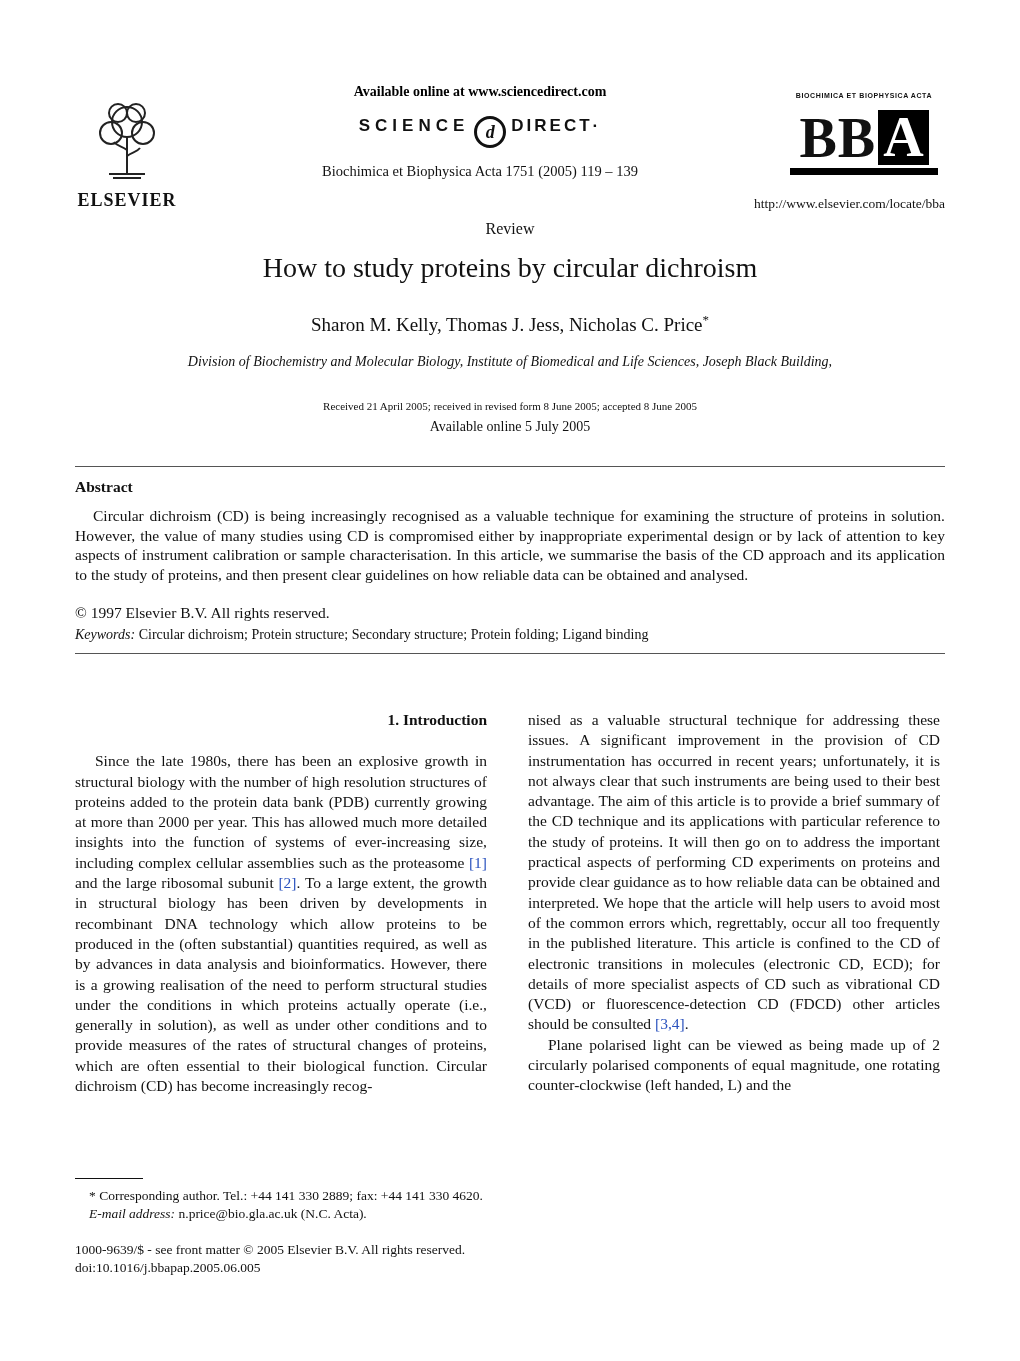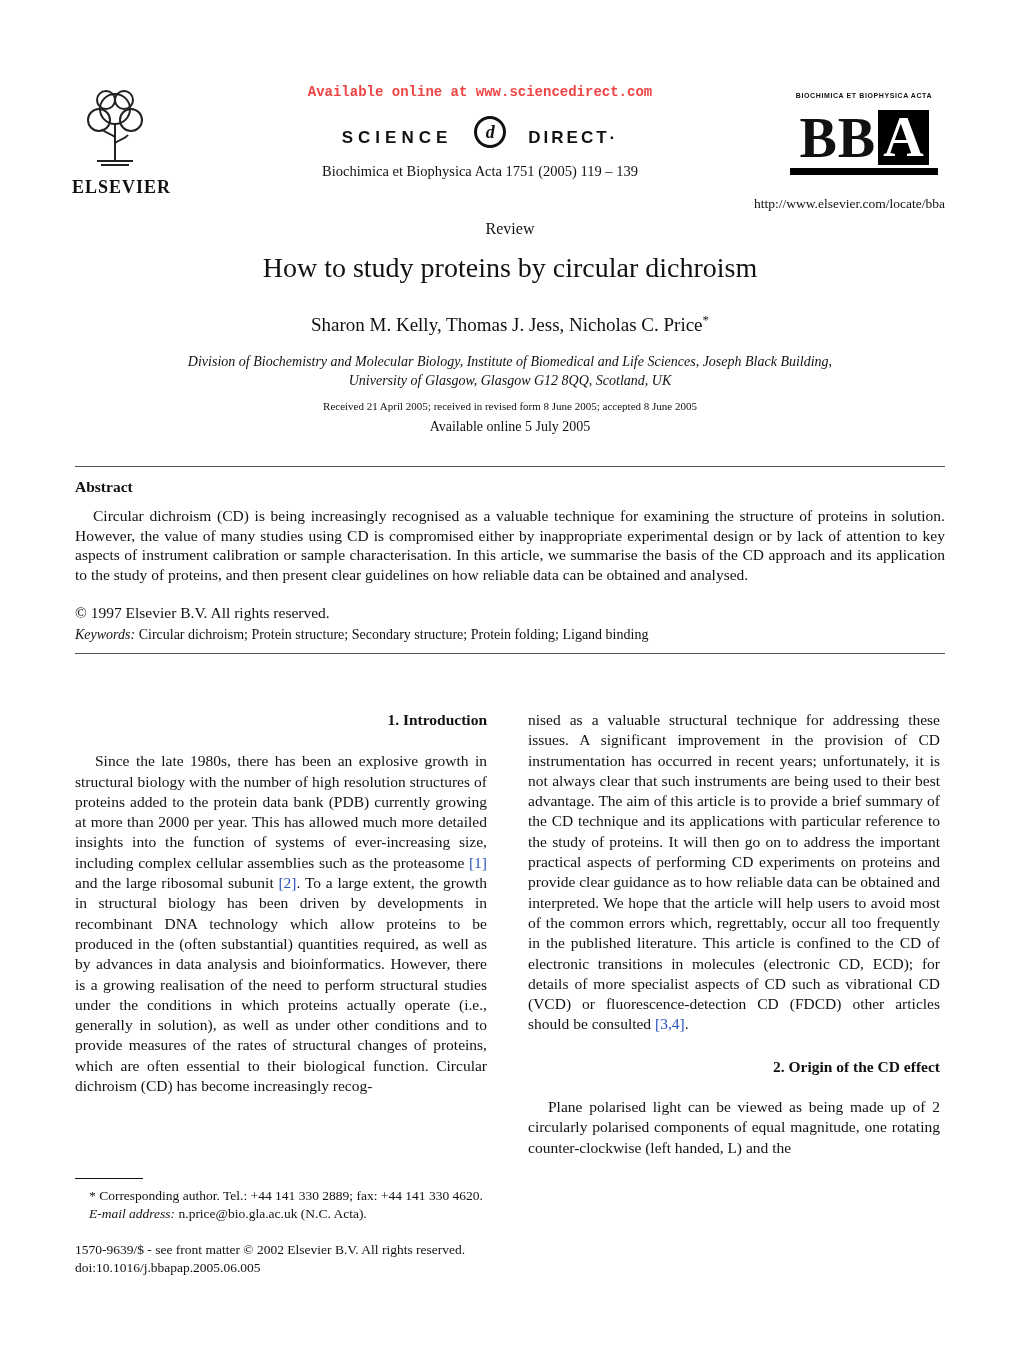--- a/index.html
+++ b/index.html
@@ -6,25 +6,25 @@
   .page{
     position:relative;
     width:1020px;height:1361px;
     margin:0 auto;
     background:#ffffff;
     font-family:"Liberation Serif", serif;
     color:#111;
     overflow:hidden;
   }
   
-  .elsevier-block{position:absolute;left:72px;top:87px;width:110px;text-align:left;}
+  .elsevier-block{position:absolute;left:72px;top:100px;width:110px;text-align:center;}
   .elsevier-wordmark{font-family:"Liberation Serif",serif;font-weight:bold;font-size:18px;letter-spacing:1px;margin-top:2px;}
   .center-block{position:absolute;left:270px;top:84px;width:420px;text-align:center;}
-  .available-online{font-family:Liberation Mono, monospace;font-weight:bold;font-size:14px;color:#ef4444;}
-  .sd-row{margin-top:16px;display:flex;align-items:flex-end;justify-content:center;gap:22px;
+  .available-online{font-family:Liberation Serif, serif;font-weight:bold;font-size:14px;color:#000000;}
+  .sd-row{margin-top:16px;display:flex;align-items:flex-start;justify-content:center;gap:5px;
     font-family:"Liberation Sans",sans-serif;font-weight:bold;}
   .sd-science{font-size:17px;letter-spacing:5px;}
   .sd-circle{display:inline-flex;align-items:center;justify-content:center;width:26px;height:26px;
     border:3px solid #111;border-radius:50%;font-family:"Liberation Serif",serif;
     font-style:italic;font-weight:bold;font-size:18px;line-height:1;}
   .sd-direct{font-size:17px;letter-spacing:3px;}
   .journal-citation{margin-top:15px;font-size:14.5px;}
   .bba-block{position:absolute;left:790px;top:92px;width:148px;}
   .bba-title{font-family:"Liberation Sans",sans-serif;font-size:7px;letter-spacing:0.6px;
     text-align:center;white-space:nowrap;font-weight:bold;}
@@ -113,49 +113,47 @@
     </div>
     <div class="bba-bar"></div>
   </div>
   <div class="locate-url">http://www.elsevier.com/locate/bba</div>
 
   <div class="front article-type">Review</div>
   <div class="front article-title">How to study proteins by circular dichroism</div>
   <div class="front authors-line"><span>Sharon M. Kelly, Thomas J. Jess, Nicholas C. Price</span><sup>*</sup></div>
   <div class="front affiliation">
     <div>Division of Biochemistry and Molecular Biology, Institute of Biomedical and Life Sciences, Joseph Black Building,</div>
-    <div>University of Glasgow, Glasgow G12 8QQ, Scotland, UK</div>
   </div>
   <div class="front received-line">Received 21 April 2005; received in revised form 8 June 2005; accepted 8 June 2005</div>
   <div class="front available-date">Available online 5 July 2005</div>
 
   <div class="rule rule1"></div>
 
   <div class="abstract-heading">Abstract</div>
   <p class="abstract-text">Circular dichroism (CD) is being increasingly recognised as a valuable technique for examining the structure of proteins in solution. However, the value of many studies using CD is compromised either by inappropriate experimental design or by lack of attention to key aspects of instrument calibration or sample characterisation. In this article, we summarise the basis of the CD approach and its application to the study of proteins, and then present clear guidelines on how reliable data can be obtained and analysed.</p>
   <p class="copyright-line">© 1997 Elsevier B.V. All rights reserved.</p>
   <p class="keywords-line"><span class="keywords-label">Keywords:</span><span> Circular dichroism; Protein structure; Secondary structure; Protein folding; Ligand binding</span></p>
 
   <div class="rule rule2"></div>
 
   <div class="col col-left">
     <h2 class="sec-heading">1. Introduction</h2>
     <p class="body-par"><span>Since the late 1980s, there has been an explosive growth in structural biology with the number of high resolution structures of proteins added to the protein data bank (PDB) currently growing at more than 2000 per year. This has allowed much more detailed insights into the function of systems of ever-increasing size, including complex cellular assemblies such as the proteasome </span><span class="ref">[1]</span><span> and the large ribosomal subunit </span><span class="ref">[2]</span><span>. To a large extent, the growth in structural biology has been driven by developments in recombinant DNA technology which allow proteins to be produced in the (often substantial) quantities required, as well as by advances in data analysis and bioinformatics. However, there is a growing realisation of the need to perform structural studies under the conditions in which proteins actually operate (i.e., generally in solution), as well as under other conditions and to provide measures of the rates of structural changes of proteins, which are often essential to their biological function. Circular dichroism (CD) has become increasingly recog-</span></p>
   </div>
 
   <div class="col col-right">
     <p class="body-par no-indent"><span>nised as a valuable structural technique for addressing these issues. A significant improvement in the provision of CD instrumentation has occurred in recent years; unfortunately, it is not always clear that such instruments are being used to their best advantage. The aim of this article is to provide a brief summary of the CD technique and its applications with particular reference to the study of proteins. It will then go on to address the important practical aspects of performing CD experiments on proteins and provide clear guidance as to how reliable data can be obtained and interpreted. We hope that the article will help users to avoid most of the common errors which, regrettably, occur all too frequently in the published literature. This article is confined to the CD of electronic transitions in molecules (electronic CD, ECD); for details of more specialist aspects of CD such as vibrational CD (VCD) or fluorescence-detection CD (FDCD) other articles should be consulted </span><span class="ref">[3,4]</span><span>.</span></p>
-    <h2 class="sec-heading second">2. Origin of the CD effect</h2>
     <p class="body-par">Plane polarised light can be viewed as being made up of 2 circularly polarised components of equal magnitude, one rotating counter-clockwise (left handed, L) and the</p>
   </div>
 
   <div class="footnote">
     <div class="footnote-divider"></div>
     <p><span>*</span><span> Corresponding author. Tel.: +44 141 330 2889; fax: +44 141 330 4620.</span></p>
     <p><span class="email-label">E-mail address:</span><span> n.price@bio.gla.ac.uk (N.C. Acta).</span></p>
   </div>
 
   <div class="page-footer">
-    <p>1570-9639/$ - see front matter © 2002 Elsevier B.V. All rights reserved.</p>
+    <p>1000-9639/$ - see front matter © 2005 Elsevier B.V. All rights reserved.</p>
     <p>doi:10.1016/j.bbapap.2005.06.005</p>
   </div>
 
 </div>
 
 </body></html>

